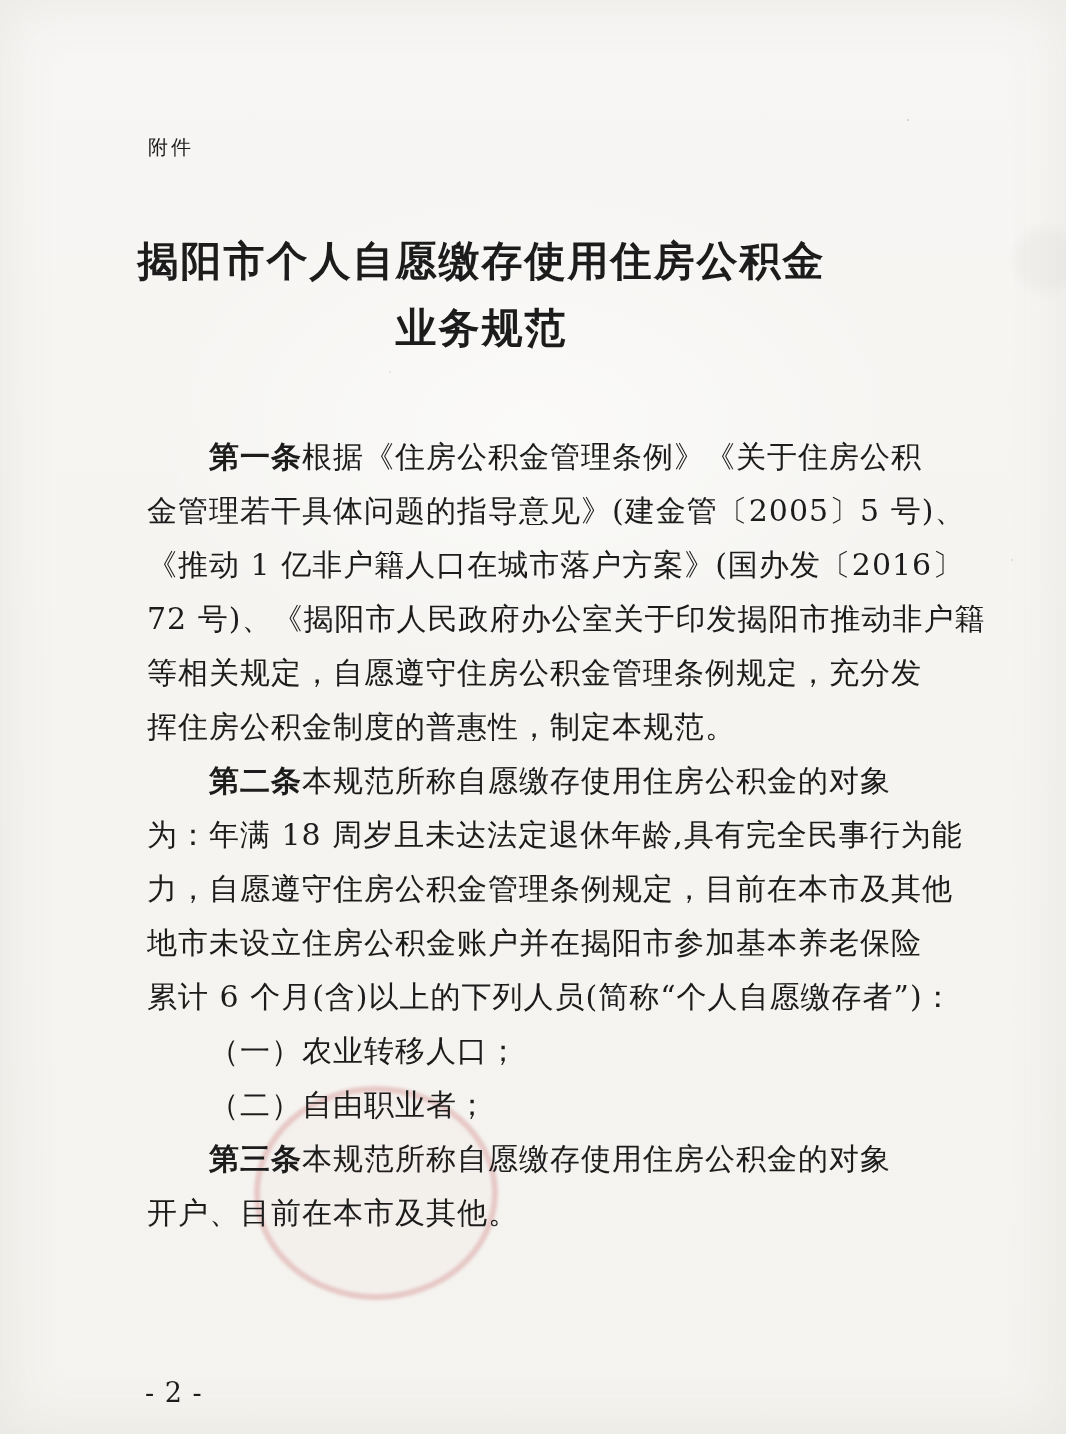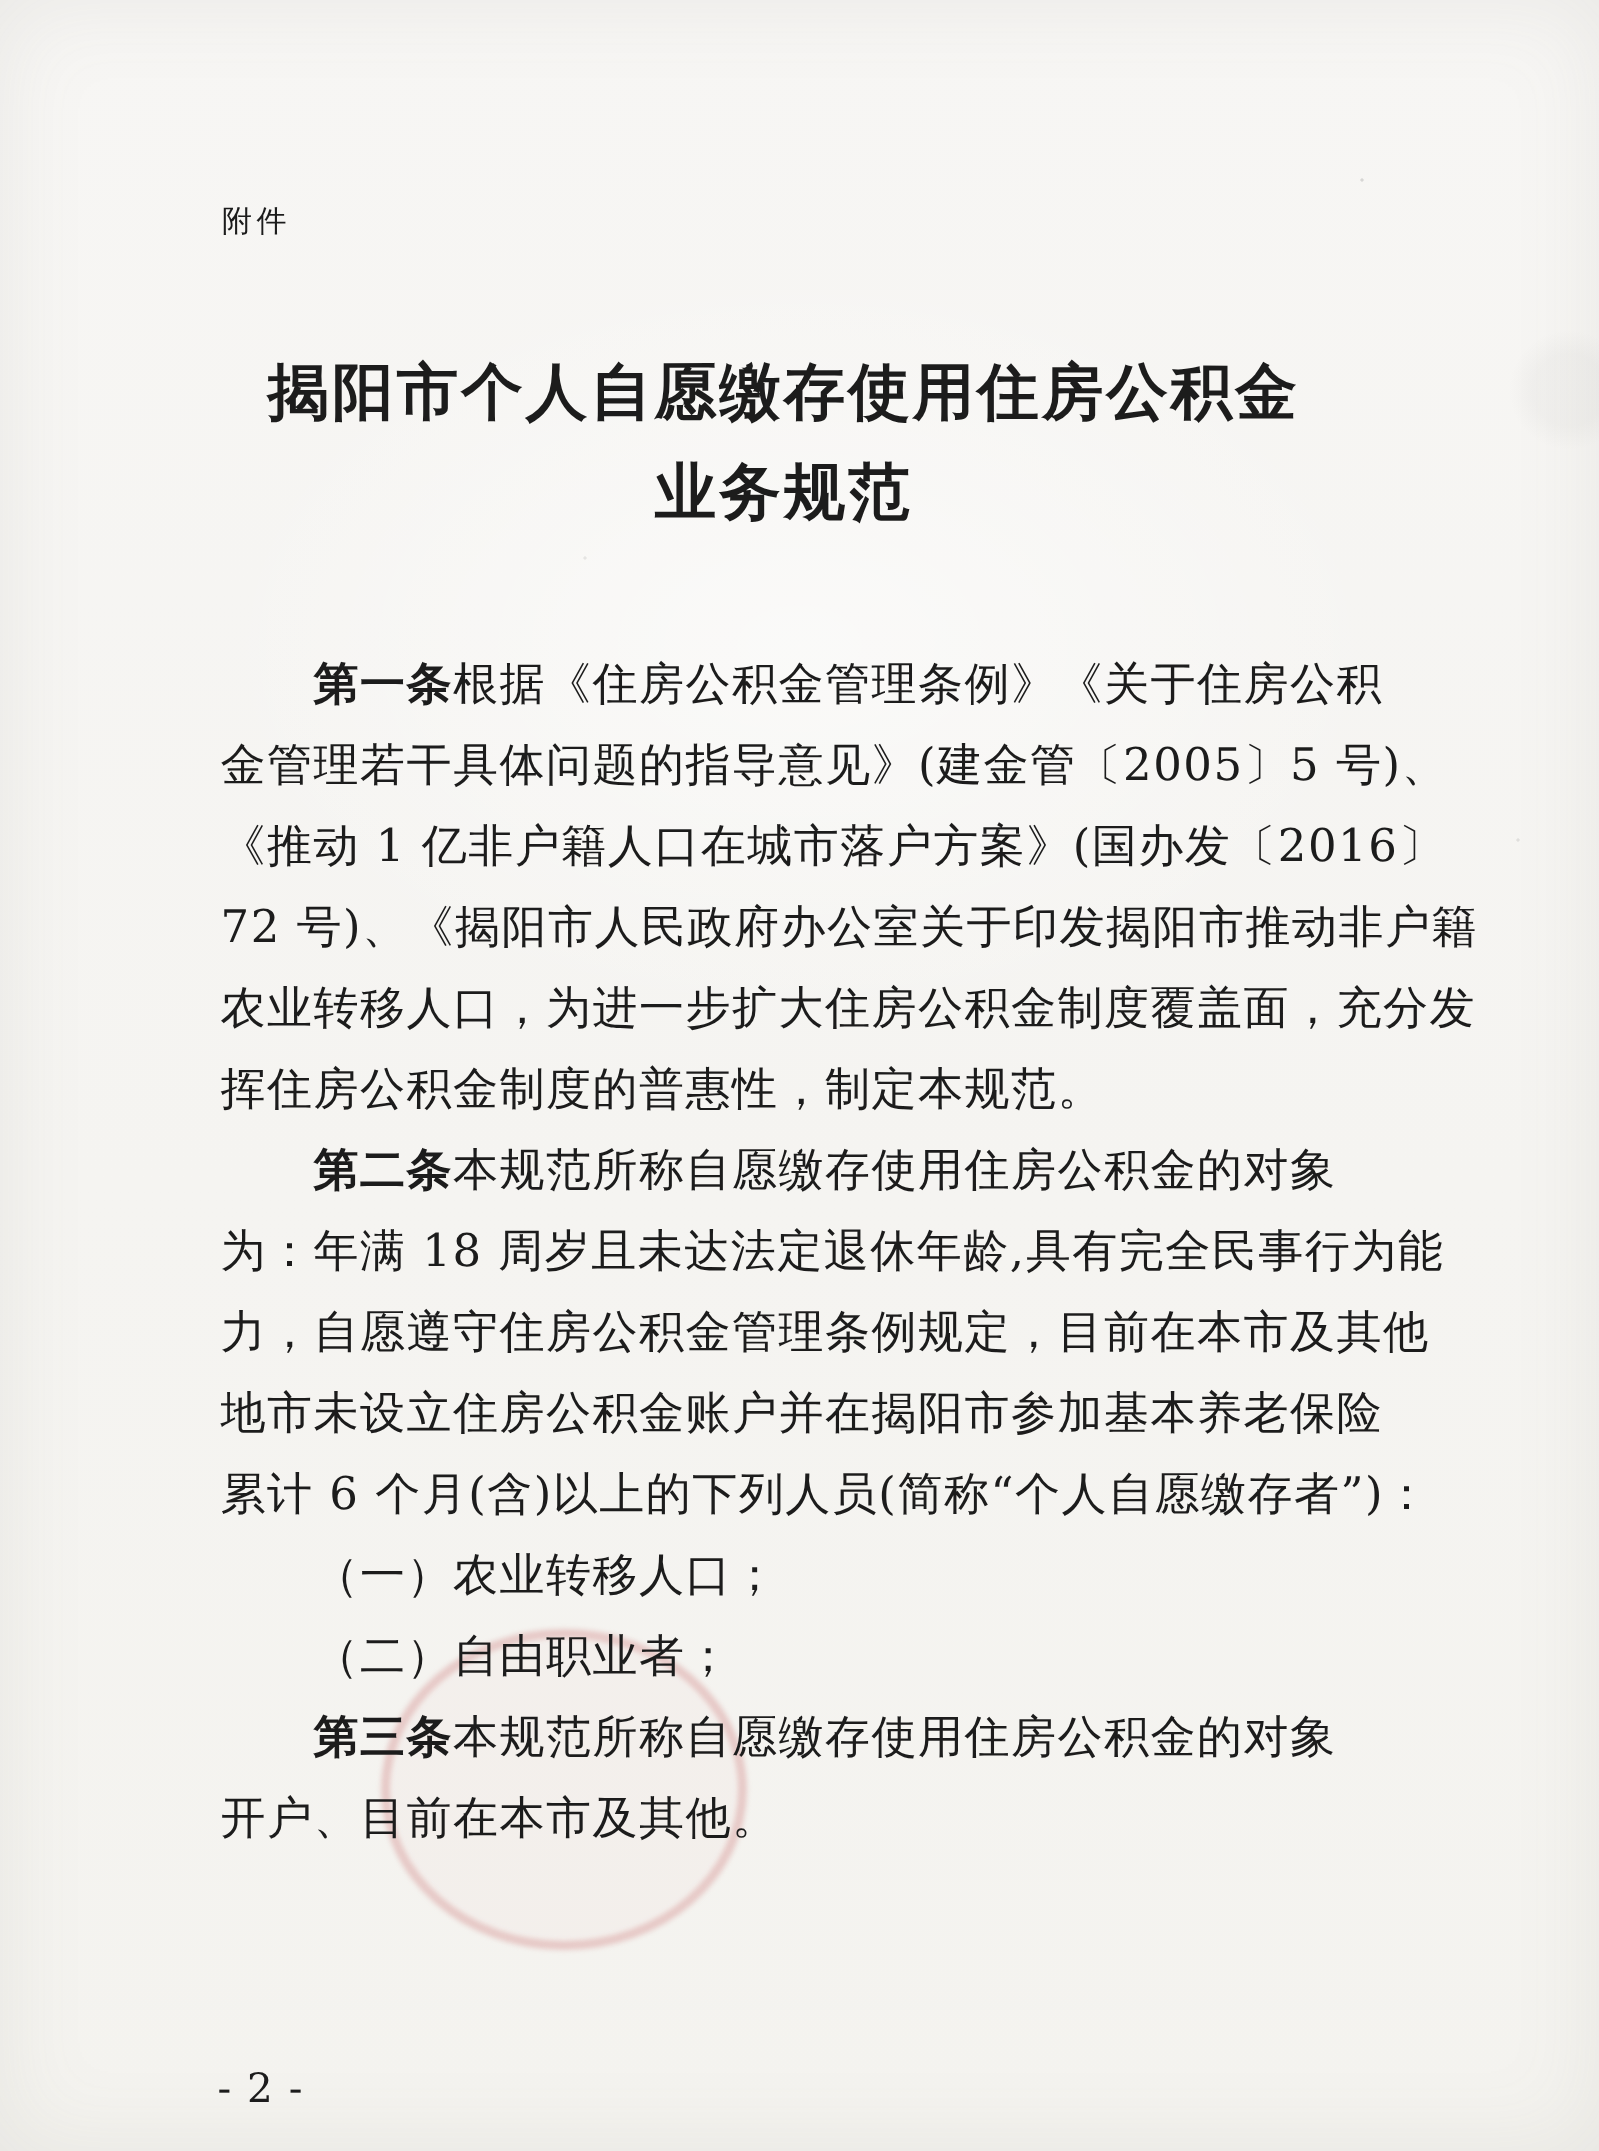--- a/index.html
+++ b/index.html
@@ -45,21 +45,20 @@
     position: absolute;
     left: 0;
     top: 228px;
     width: 963px;
     text-align: center;
     font-weight: 700;
     font-size: 41px;
     line-height: 67px;
     letter-spacing: 2px;
     font-family: "DejaVu Serif", "Liberation Serif", serif;
-    padding-left: 41px;
   }
 
   .content {
     position: absolute;
     left: 147px;
     top: 430px;
     width: 792px;
   }
   .line {
     height: 54px;
@@ -108,21 +107,21 @@
     <div>业务规范</div>
   </div>
 
   <div class="stamp"></div>
 
   <div class="content">
     <div class="line indent"><span class="term">第一条</span><span>根据《住房公积金管理条例》《关于住房公积</span></div>
     <div class="line"><span>金管理若干具体问题的指导意见》(建金管〔2005〕5 号)、</span></div>
     <div class="line"><span>《推动 1 亿非户籍人口在城市落户方案》(国办发〔2016〕</span></div>
     <div class="line"><span>72 号)、《揭阳市人民政府办公室关于印发揭阳市推动非户籍</span></div>
-    <div class="line"><span>农业转移人口，为进一步扩大住房公积金制度覆盖面，充分发</span></div>
+    <div class="line"><span>等相关规定，自愿遵守住房公积金管理条例规定，充分发</span></div>
     <div class="line"><span>挥住房公积金制度的普惠性，制定本规范。</span></div>
     <div class="line indent"><span class="term">第二条</span><span>本规范所称自愿缴存使用住房公积金的对象</span></div>
     <div class="line"><span>为：年满 18 周岁且未达法定退休年龄,具有完全民事行为能</span></div>
     <div class="line"><span>力，自愿遵守住房公积金管理条例规定，目前在本市及其他</span></div>
     <div class="line"><span>地市未设立住房公积金账户并在揭阳市参加基本养老保险</span></div>
     <div class="line"><span>累计 6 个月(含)以上的下列人员(简称“个人自愿缴存者”)：</span></div>
     <div class="line indent"><span>（一）农业转移人口；</span></div>
     <div class="line indent"><span>（二）自由职业者；</span></div>
     <div class="line indent"><span class="term">第三条</span><span>本规范所称自愿缴存使用住房公积金的对象</span></div>
     <div class="line"><span>开户、目前在本市及其他。</span></div>

